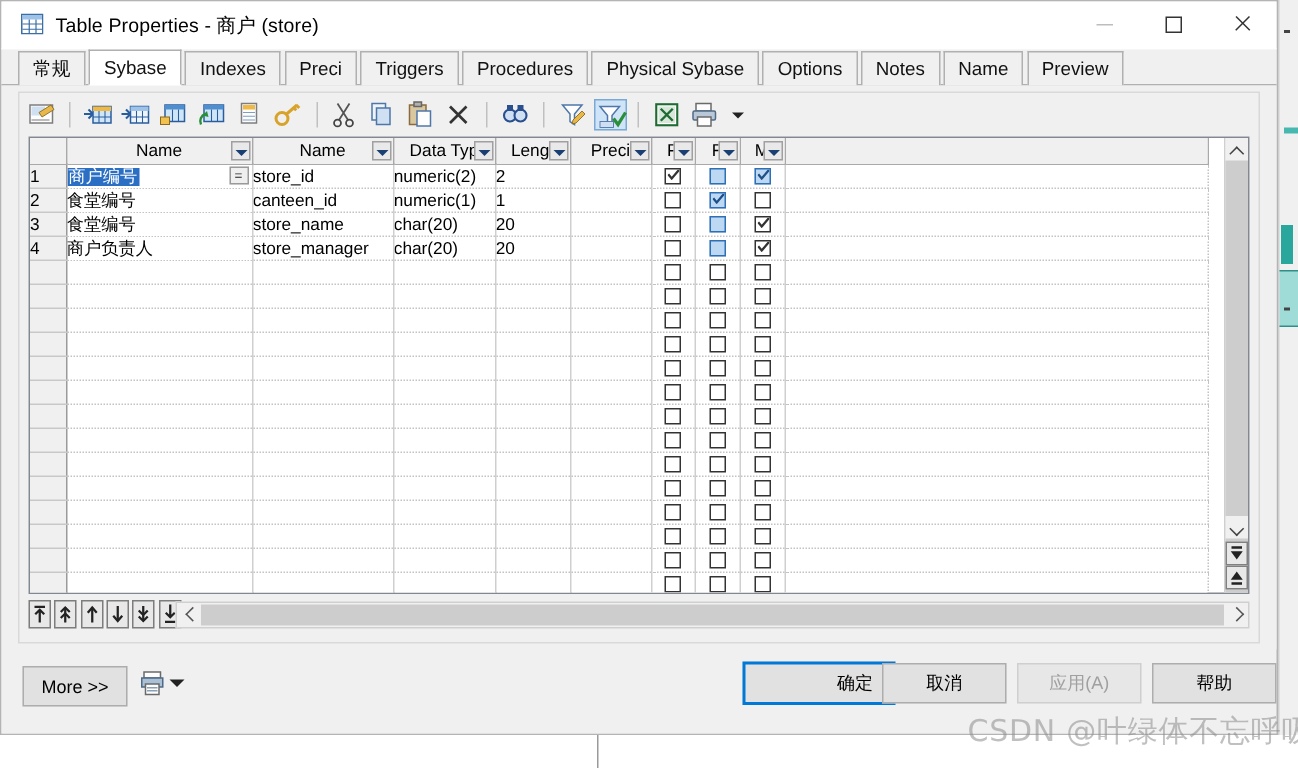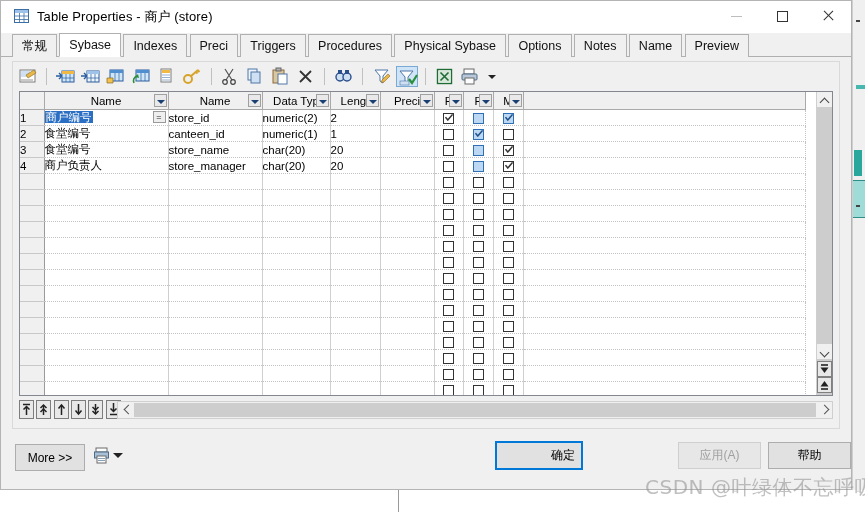--- a/index.html
+++ b/index.html
@@ -130,21 +130,21 @@
   #footer{position:absolute;left:0;right:11px;bottom:0;height:56px;background:#f0f0f0;}
   .btn{
     position:absolute;height:27px;background:#e1e1e1;border:1px solid #adadad;box-sizing:border-box;
     font-size:12px;color:#000;display:flex;align-items:center;justify-content:center;cursor:default;
   }
   .btn.default{border:2px solid #0078d7;background:#e1e1e1;}
   .btn.disabled{color:#a0a0a0;background:#e7e7e7;border-color:#cfcfcf;}
   #more-btn{left:14px;top:11px;width:70px;height:27px;}
   #print-icon{position:absolute;left:93px;top:14px;width:16px;height:17px;}
   #print-caret{position:absolute;left:112px;top:20px;width:0;height:0;border-left:5px solid transparent;border-right:5px solid transparent;border-top:5px solid #222;}
-  #ok-btn{left:494px;top:8px;width:88px;height:29px;padding-left:48px;}
+  #ok-btn{left:494px;top:8px;width:102px;height:29px;padding-left:48px;}
   #cancel-btn{left:587px;top:9px;width:83px;height:27px;}
   #apply-btn{left:677px;top:9px;width:83px;height:27px;}
   #help-btn{left:767px;top:9px;width:83px;height:27px;}
 
   
   #watermark{
     position:absolute;left:645px;top:474px;font-size:20px;color:rgba(140,140,140,.55);
     white-space:nowrap;letter-spacing:.5px;pointer-events:none;font-family:"DejaVu Sans",sans-serif;
   }
   #bottom-tick{position:absolute;left:398px;top:490px;width:1px;height:22px;background:#9a9a9a;}
@@ -677,19 +677,20 @@
     <svg id="print-icon" viewBox="0 0 16 17">
       <rect x="2" y="1" width="11" height="4" fill="#fdfdfd" stroke="#6a6a6a"></rect>
       <rect x="0.5" y="5" width="14" height="6" fill="#a9c0d6" stroke="#4f6a86"></rect>
       <rect x="3" y="9" width="9" height="7" fill="#fdfdfd" stroke="#6a6a6a"></rect>
       <line x1="4" y1="11.5" x2="11" y2="11.5" stroke="#8aa0b6"></line>
       <line x1="4" y1="13.5" x2="11" y2="13.5" stroke="#8aa0b6"></line>
     </svg>
     <div id="print-caret"></div>
 
     <div class="btn default" id="ok-btn">确定</div>
+    <div class="btn" id="cancel-btn">取消</div>
     <div class="btn disabled" id="apply-btn">应用(A)</div>
     <div class="btn" id="help-btn">帮助</div>
   </div>
 </div>
 
 <div id="watermark">CSDN @叶绿体不忘呼吸</div>
 <div id="bottom-tick"></div>
 
 </body></html>

